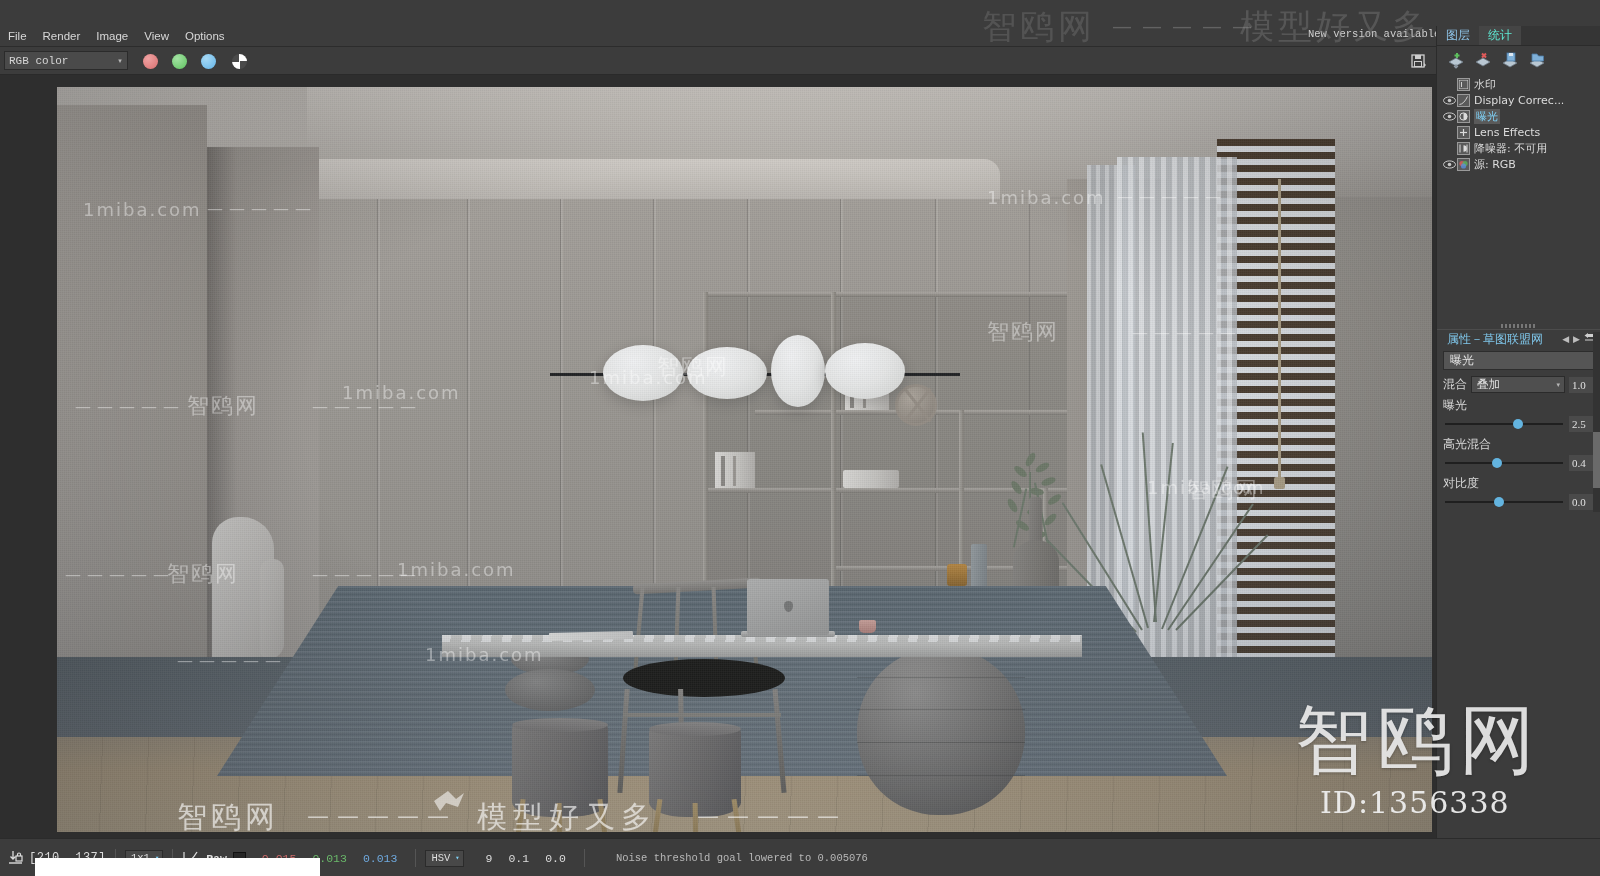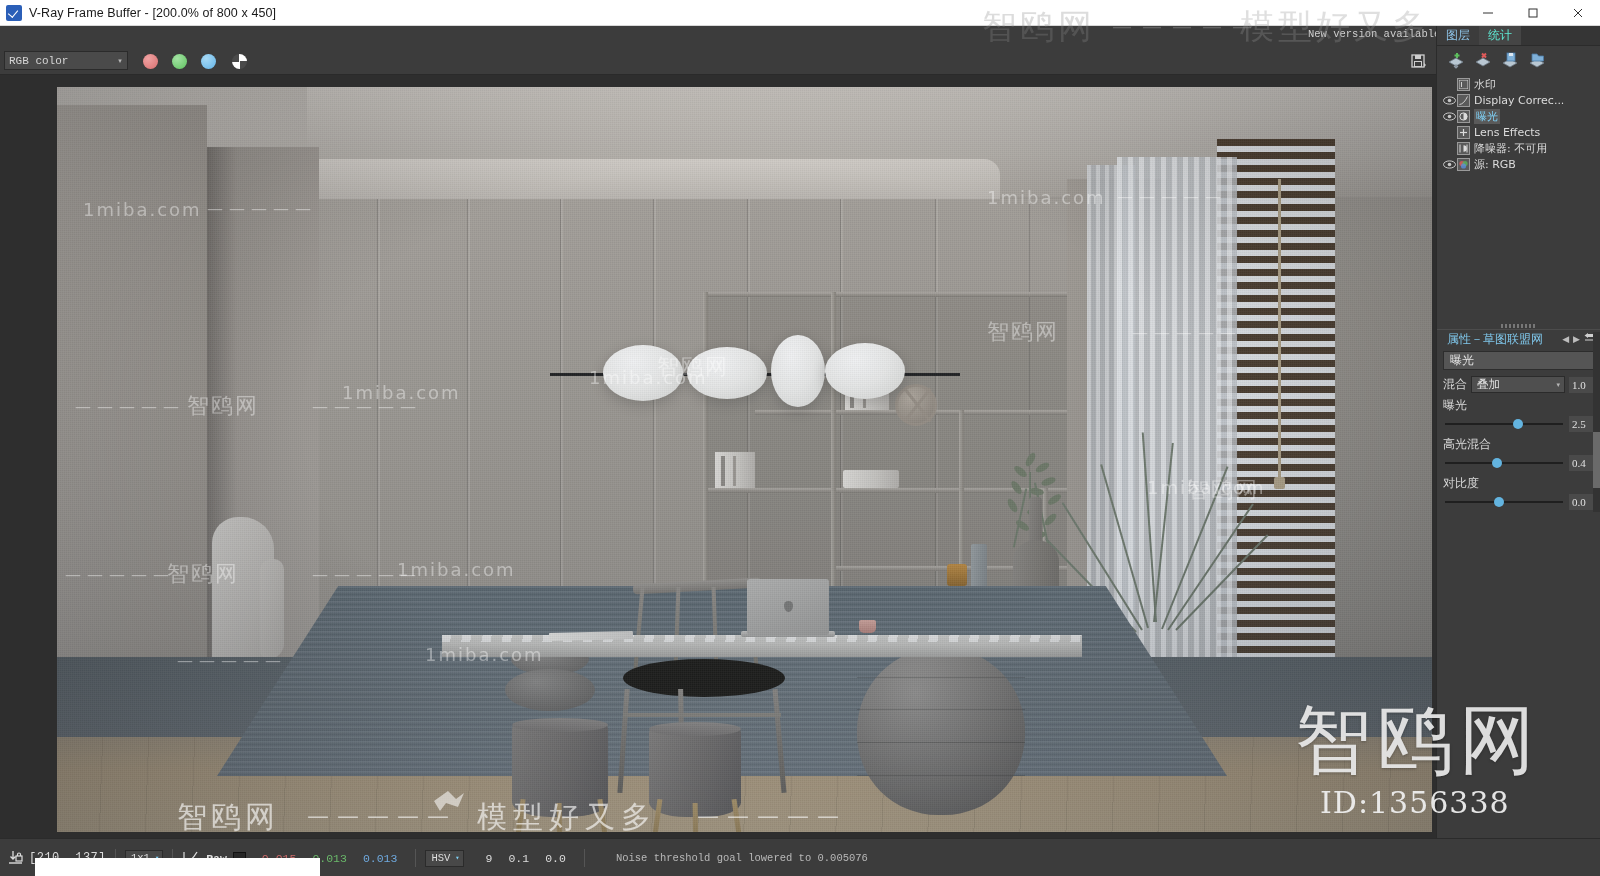--- a/index.html
+++ b/index.html
@@ -622,43 +622,28 @@
   .tooltip-strip {
     position: absolute; left: 35px; top: 858px; width: 285px; height: 18px;
     background: #ffffff;
   }
 </style>
 </head>
 <body>
 
 <div id="app">
 
-  <div class="titlebar">
-    <div class="title-icon"></div>
-    <div class="title-text">V-Ray Frame Buffer - [200.0% of 800 x 450]</div>
-    <div class="win-buttons">
-      <div class="win-btn">
-        <svg width="12" height="12">
-            <line x1="1" y1="6" x2="11" y2="6" stroke="#333" stroke-width="1"></line>
-          </svg>
-      </div>
-      <div class="win-btn">
-        <svg width="12" height="12">
-            <rect x="2" y="2" width="8" height="8" fill="none" stroke="#333" stroke-width="1"></rect>
-          </svg>
-      </div>
-      <div class="win-btn close">
-        <svg width="12" height="12">
-            <line x1="2" y1="2" x2="10" y2="10" stroke="#333" stroke-width="1"></line>
-            <line x1="10" y1="2" x2="2" y2="10" stroke="#333" stroke-width="1"></line>
-          </svg>
-      </div>
-    </div>
+
+  <div class="menubar">
+    <div class="menu-item">File</div>
+    <div class="menu-item">Render</div>
+    <div class="menu-item">Image</div>
+    <div class="menu-item">View</div>
+    <div class="menu-item">Options</div>
   </div>
-
 
   <div class="newver">New version available!</div>
 
   <div class="toolbar">
     <div class="combo">
       <div class="combo-text">RGB color</div>
       <div class="combo-arrow">▾</div>
     </div>
 
     <div class="chan-btn" style="left:136px">

